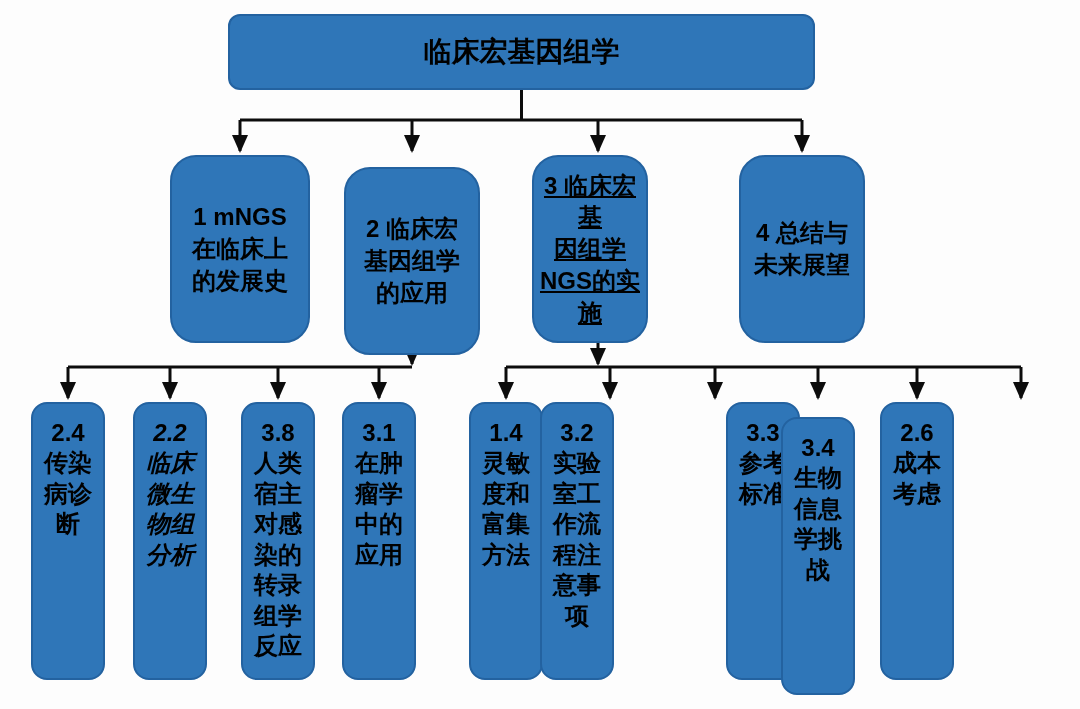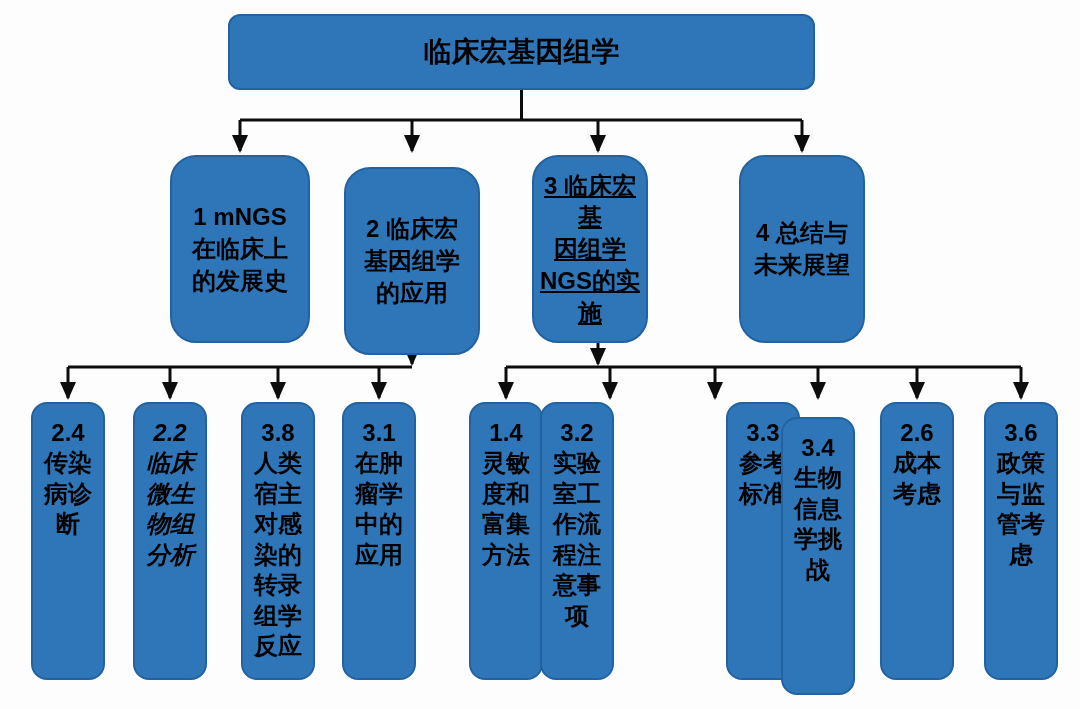--- a/index.html
+++ b/index.html
@@ -147,19 +147,14 @@
 参考
 标准</div>
   <div class="node lvl3 n34">3.4
 生物
 信息
 学挑
 战</div>
   <div class="node lvl3 n35">2.6
 成本
 考虑</div>
-  <div class="node lvl3 n36">3.6
-政策
-与监
-管考
-虑</div>
 
 </div>
 
 </body></html>

